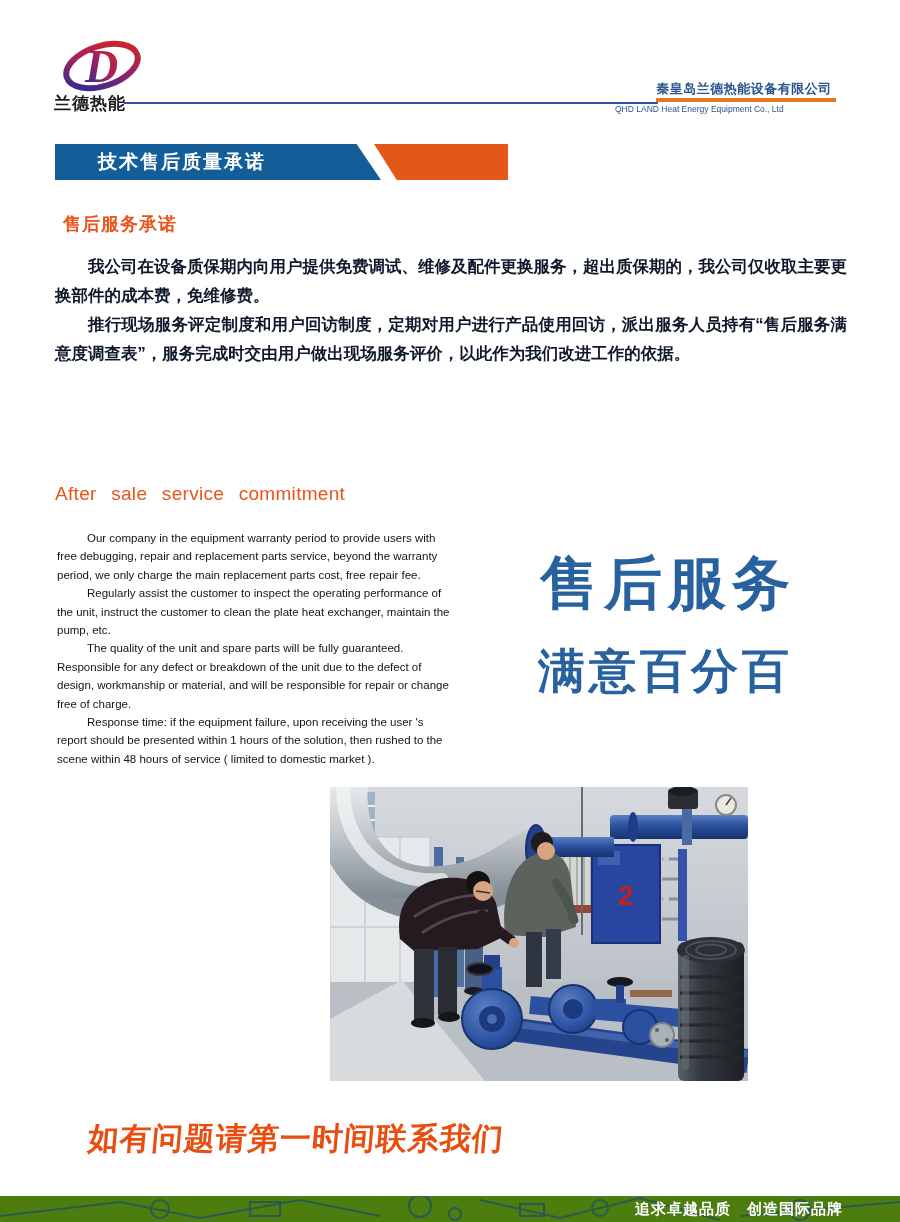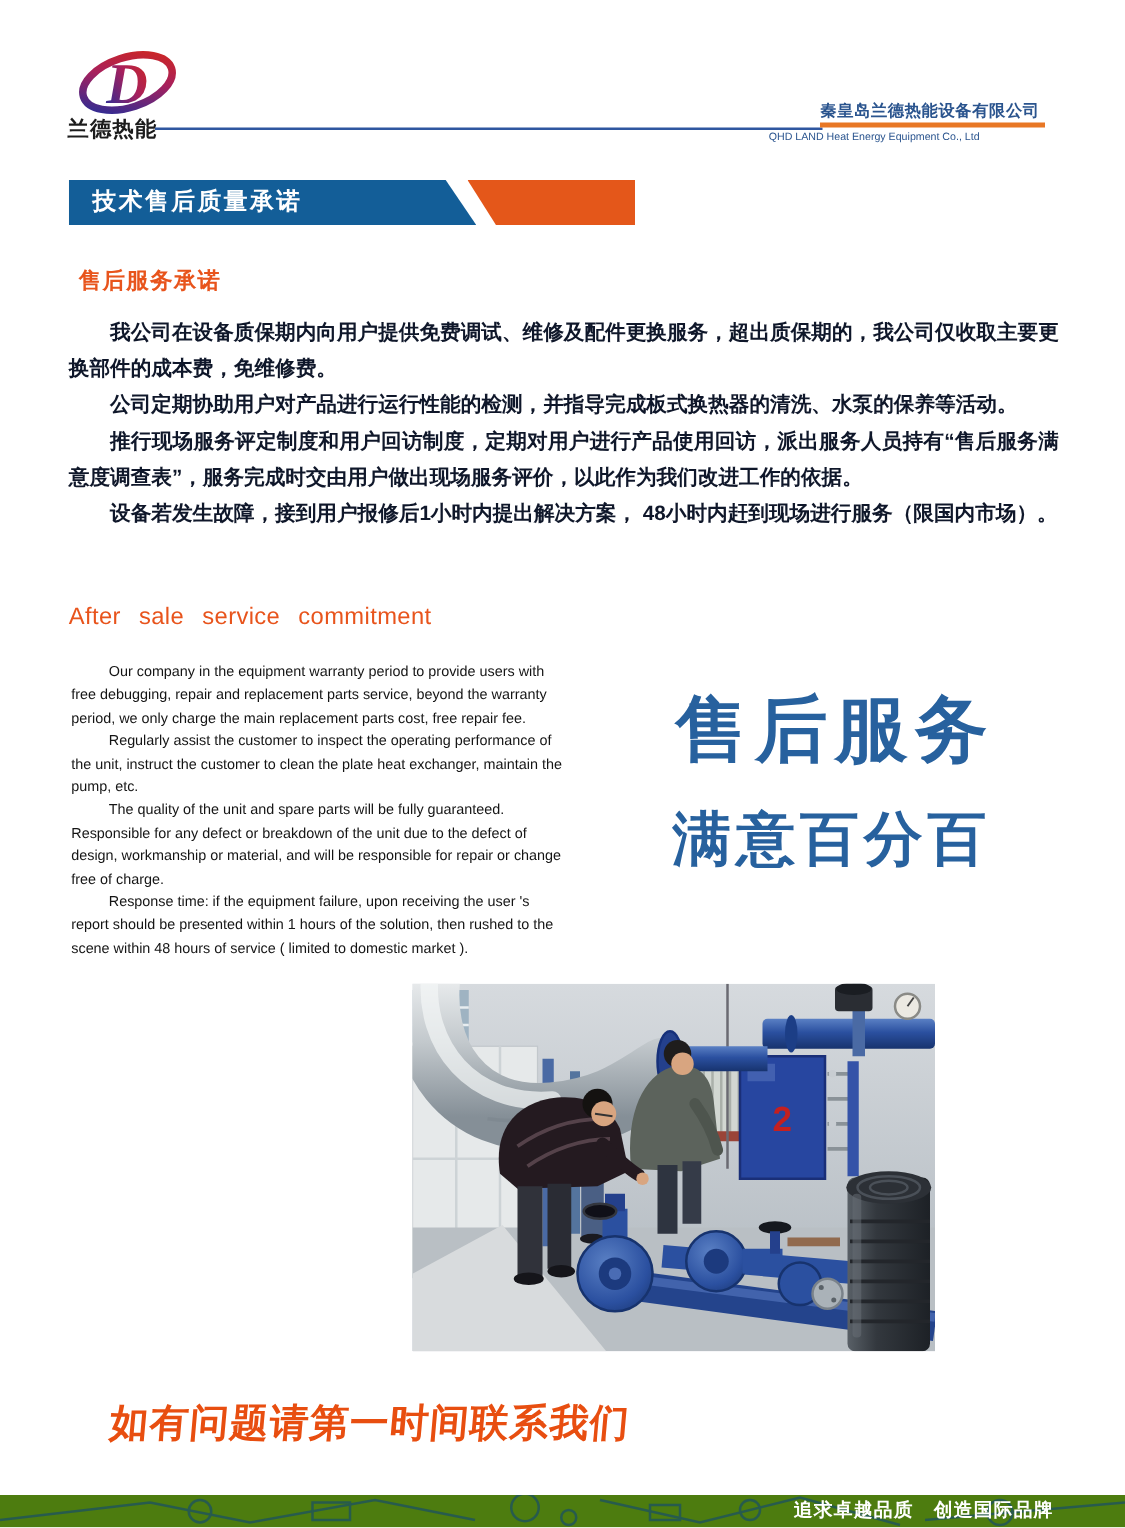--- a/index.html
+++ b/index.html
@@ -15,21 +15,21 @@
   .logo-label { position:absolute; left:54px; top:92px; font-size:17px; font-weight:bold; color:#1c1c1c; letter-spacing:1px; }
   .header-line-blue { position:absolute; left:124px; top:102px; width:534px; height:2px; background:#2f57a0; }
   .header-line-orange { position:absolute; left:656px; top:98px; width:180px; height:4px; background:#e87725; }
   .company-cn { position:absolute; left:644px; top:80px; width:200px; text-align:center; font-size:13px; font-weight:bold; color:#2a548e; letter-spacing:0.5px; }
   .company-en { position:absolute; left:615px; top:104px; width:200px; font-size:8.5px; color:#2a548e; }
 
   
   .banner-blue {
     position:absolute; left:55px; top:144px; width:326px; height:36px;
     background:#135e98; clip-path:polygon(0 0, 92.5% 0, 100% 100%, 0 100%);
-    color:#fff; font-size:19px; font-weight:bold; letter-spacing:2px; line-height:36px; padding-left:19px;
+    color:#fff; font-size:19px; font-weight:bold; letter-spacing:2px; line-height:36px; padding-left:43px;
   }
   .banner-orange {
     position:absolute; left:374px; top:144px; width:134px; height:36px;
     background:#e4571a; clip-path:polygon(0 0, 100% 0, 100% 100%, 17% 100%);
   }
 
   
   .cn-heading { position:absolute; left:63px; top:212px; font-size:18px; font-weight:bold; color:#e8541c; letter-spacing:1px; }
   .cn-body { position:absolute; left:55px; top:252px; width:792px; font-size:16.5px; line-height:29px; color:#0f172a; font-weight:600; text-align:justify; }
   .cn-body p { text-indent:2em; margin:0; }
@@ -77,23 +77,21 @@
   <div class="company-en">QHD LAND Heat Energy Equipment Co.,  Ltd</div>
 
   <div class="banner-blue">
     <span>技术售后质量承诺</span>
   </div>
   <div class="banner-orange"></div>
 
   <div class="cn-heading">售后服务承诺</div>
   <div class="cn-body">
     <p>我公司在设备质保期内向用户提供免费调试、维修及配件更换服务，超出质保期的，我公司仅收取主要更换部件的成本费，免维修费。</p>
-    <p>公司定期协助用户对产品进行运行性能的检测，并指导完成板式换热器的清洗、水泵的保养等活动。</p>
     <p>推行现场服务评定制度和用户回访制度，定期对用户进行产品使用回访，派出服务人员持有“售后服务满意度调查表”，服务完成时交由用户做出现场服务评价，以此作为我们改进工作的依据。</p>
-    <p>设备若发生故障，接到用户报修后1小时内提出解决方案， 48小时内赶到现场进行服务（限国内市场）。</p>
   </div>
 
   <div class="en-heading">After sale service commitment</div>
   <div class="en-body">
     <p>Our company in the equipment warranty period to provide users with free debugging, repair and replacement parts service, beyond the warranty period, we only charge the main replacement parts cost, free repair fee.</p>
     <p>Regularly assist the customer to inspect the operating performance of the unit, instruct the customer to clean the plate heat exchanger, maintain the pump, etc.</p>
     <p>The quality of the unit and spare parts will be fully guaranteed. Responsible for any defect or breakdown of the unit due to the defect of design, workmanship or material, and will be responsible for repair or change free of charge.</p>
     <p>Response time: if the equipment failure, upon receiving the user 's report should be presented within 1 hours of the solution, then rushed to the scene within 48 hours of service ( limited to domestic market ).</p>
   </div>
 

